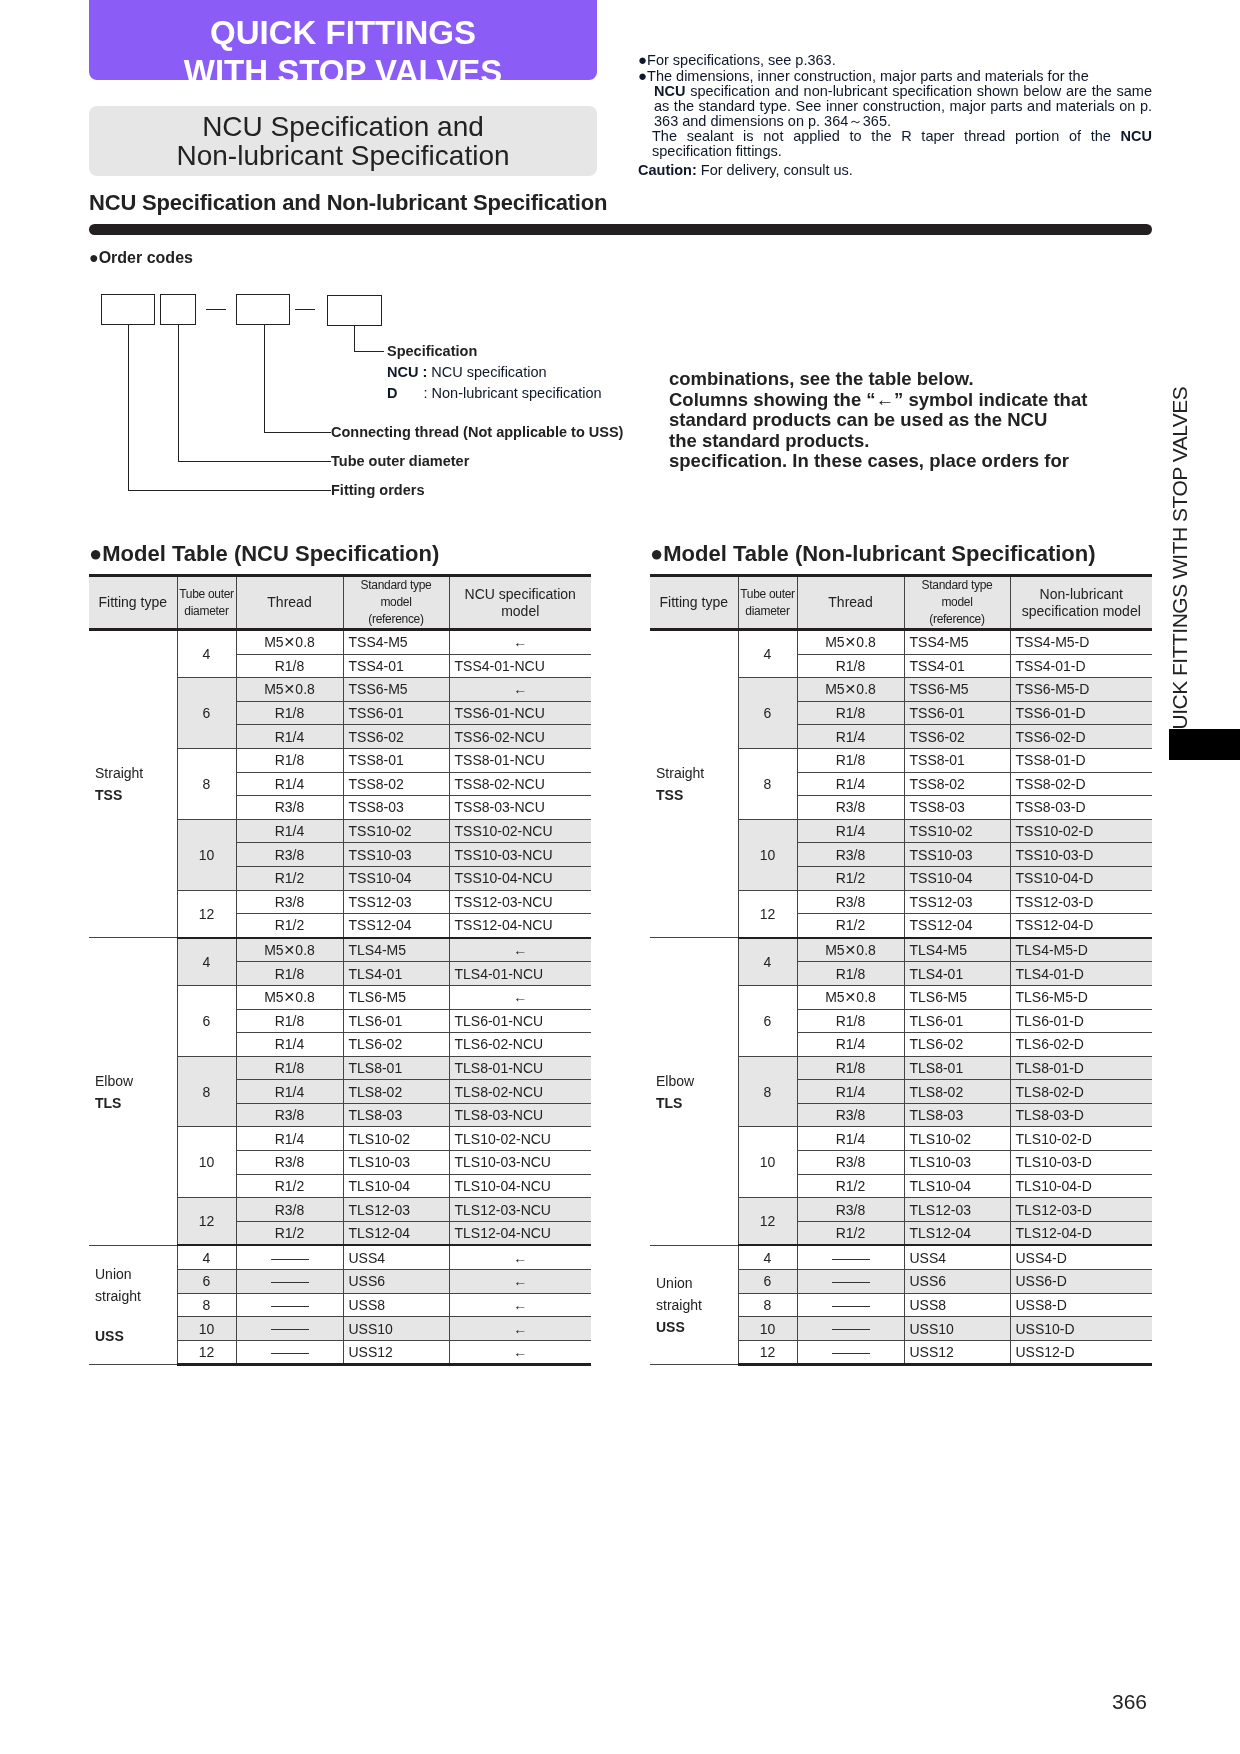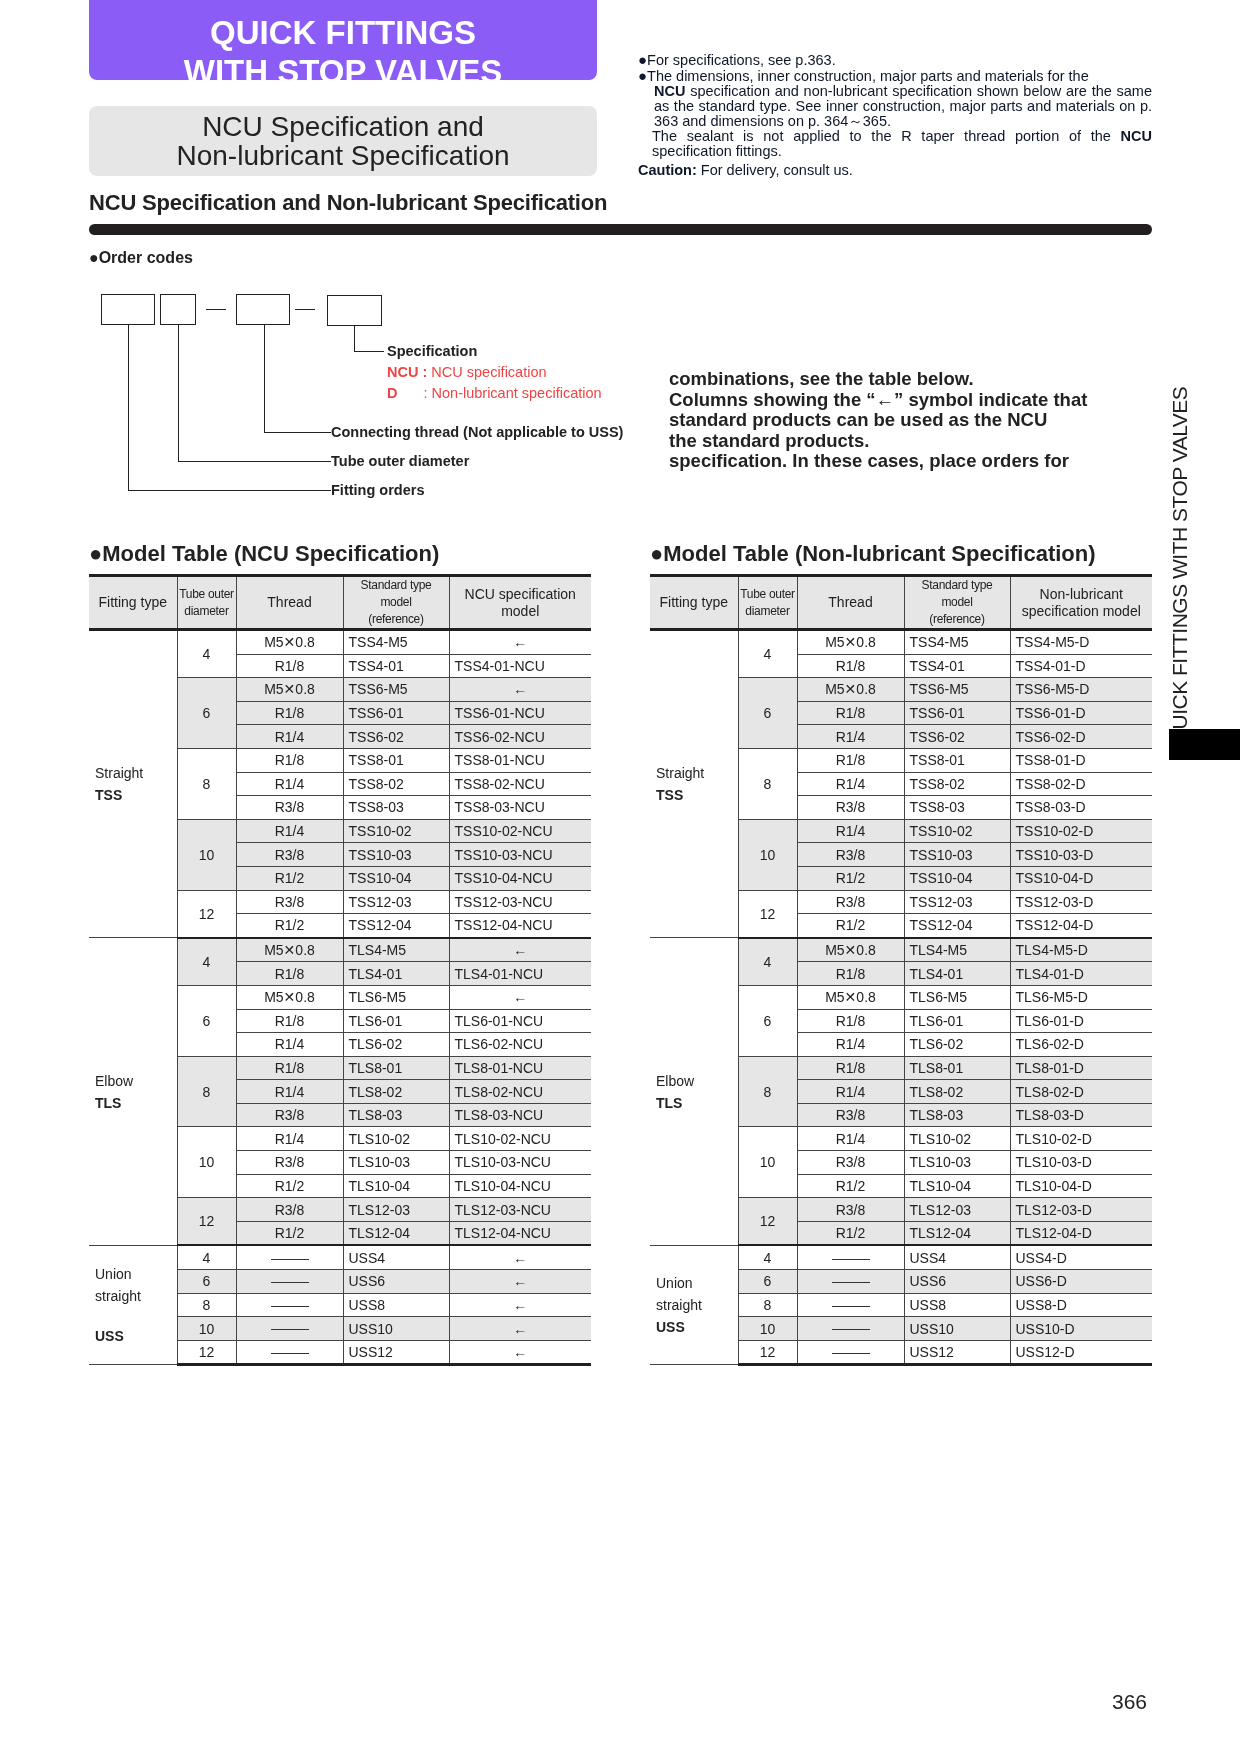--- a/index.html
+++ b/index.html
@@ -23,21 +23,21 @@
   #notes .indent { padding-left: 16px; }
   #notes .bullet { font-size: 15px; }
   #notes .caution { margin-top: 4px; }
 
   
   #order-title { left: 89px; top: 249px; font-size: 16px; font-weight: bold; }
   .code-box { border: 1.3px solid #222; height: 29px; }
   .dash { height: 1.3px; background: #222; width: 20px; }
   .leader { background: #222; }
   .code-label { font-size: 14.5px; font-weight: bold; color: #222; }
-  .code-sub { font-size: 14.5px; color: #ef4444; }
+  .code-sub { font-size: 14.5px; color: #0f172a; }
 
   #remark { left: 650px; top: 369px; width: 470px; font-size: 18.5px; font-weight: bold; line-height: 20.5px; color: #222; }
   #remark .ind { padding-left: 19px; display: block; }
 
   
   #side-text { left: 1165px; top: 408px; width: 30px; height: 316px; }
   #side-text span { position: absolute; left: 50%; top: 50%; transform: translate(-50%,-50%) rotate(-90deg);
                     white-space: nowrap; font-size: 21px; color: #222; letter-spacing: -0.5px; font-family: "Liberation Sans Narrow", "Liberation Sans", sans-serif; }
   #side-bar { left: 1169px; top: 729px; width: 71px; height: 31px; background: #000; }
 

